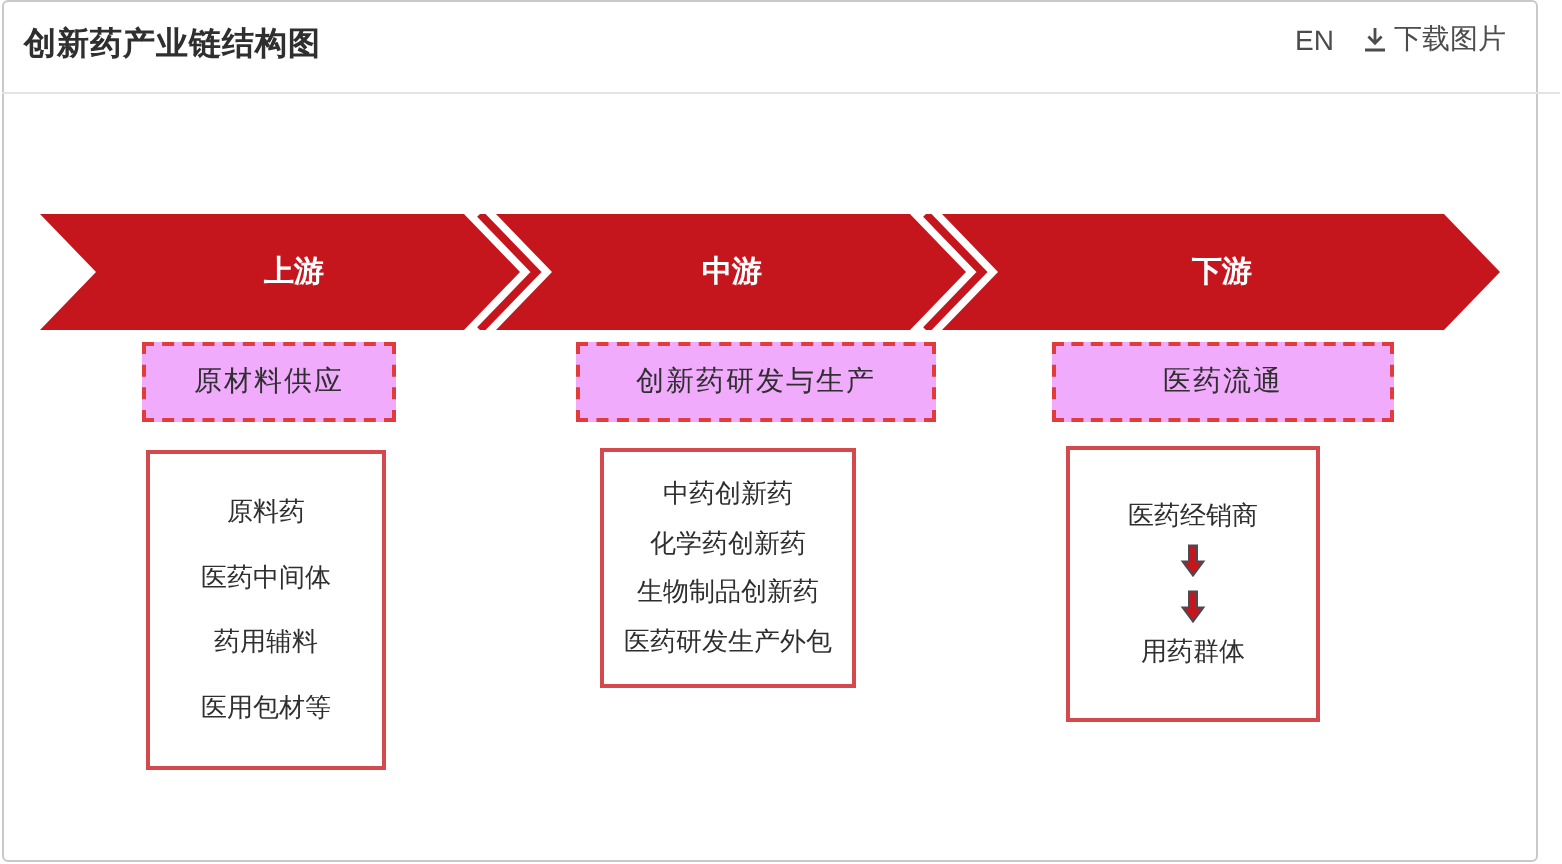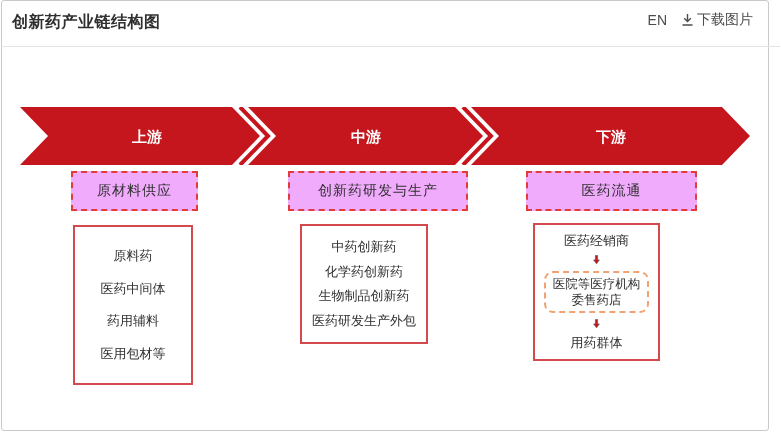--- a/index.html
+++ b/index.html
@@ -101,21 +101,17 @@
   <span>化学药创新药</span>
   <span>生物制品创新药</span>
   <span>医药研发生产外包</span>
 </div>
 
 <div class="solid-box flow-box cjk" style="left:533px;top:223px;width:127px;height:138px;">
   <span class="flow-node">医药经销商</span>
   <svg class="down-arrow" width="13" height="17" viewBox="0 0 13 17">
     <path d="M4.5,0.8 h4 v8 h3.2 l-5.2,7 -5.2,-7 h3.2 z" fill="#C5161D" stroke="#4a4a55" stroke-width="1"></path>
   </svg>
-  <span class="flow-highlight">
-    <span>医院等医疗机构</span><br>
-    <span>委售药店</span>
-  </span>
   <svg class="down-arrow" width="13" height="17" viewBox="0 0 13 17">
     <path d="M4.5,0.8 h4 v8 h3.2 l-5.2,7 -5.2,-7 h3.2 z" fill="#C5161D" stroke="#4a4a55" stroke-width="1"></path>
   </svg>
   <span class="flow-node">用药群体</span>
 </div>
 
 </body></html>

